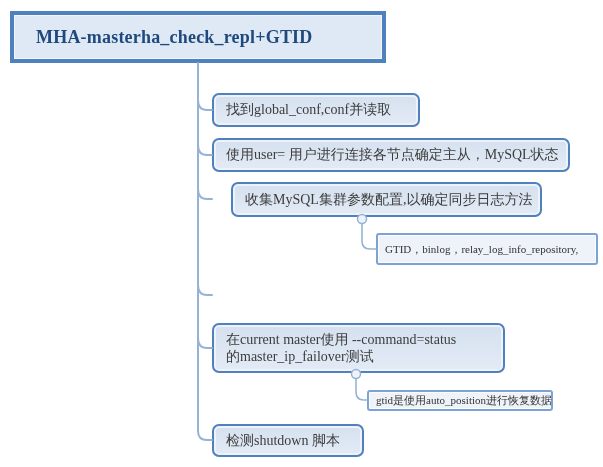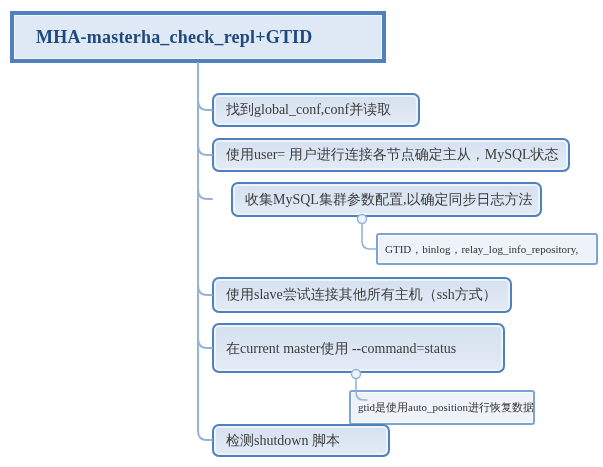--- a/index.html
+++ b/index.html
@@ -96,29 +96,27 @@
   </div>
 
   <div class="topic main-topic" style="left:212px;top:182px;width:311px;height:35px;margin-left:19px;">
     <span>收集MySQL集群参数配置,以确定同步日志方法</span>
   </div>
 
   <div class="topic leaf-topic" style="left:376px;top:233px;width:222px;height:32px;text-align:center;">
     <span class="line">GTID，binlog，relay_log_info_repository,</span>
   </div>
 
-  <div class="topic main-topic" style="left:212px;top:277px;width:300px;height:36px;">
-    <span>使用slave尝试连接其他所有主机（ssh方式）</span>
-  </div>
 
   <div class="topic main-topic multiline" style="left:212px;top:323px;width:293px;height:50px;">
     <span class="line">在current master使用 --command=status</span>
+    <span class="line">的master_ip_failover测试</span>
   </div>
 
-  <div class="topic leaf-topic" style="left:349px;top:390px;width:186px;height:35px;">
+  <div class="topic leaf-topic" style="left:367px;top:390px;width:186px;height:21px;">
     <span class="line">gtid是使用auto_position进行恢复数据</span>
   </div>
 
-  <div class="topic main-topic" style="left:212px;top:424px;width:178px;height:33px;">
+  <div class="topic main-topic" style="left:212px;top:424px;width:152px;height:33px;">
     <span>检测shutdown 脚本</span>
   </div>
 
 </div>
 
 </body></html>

